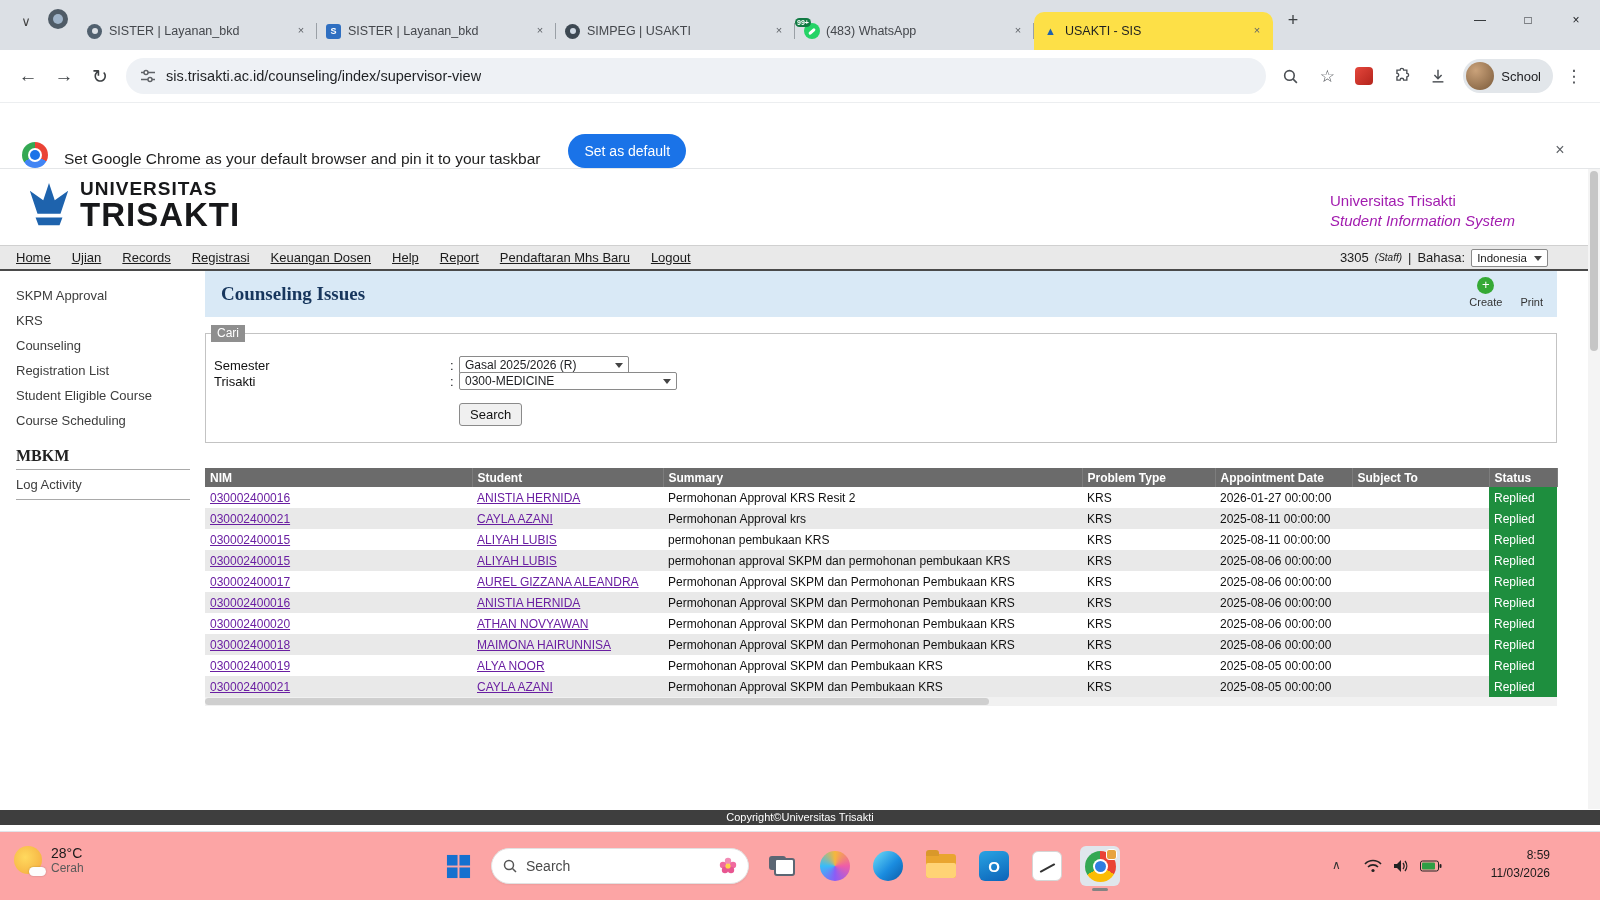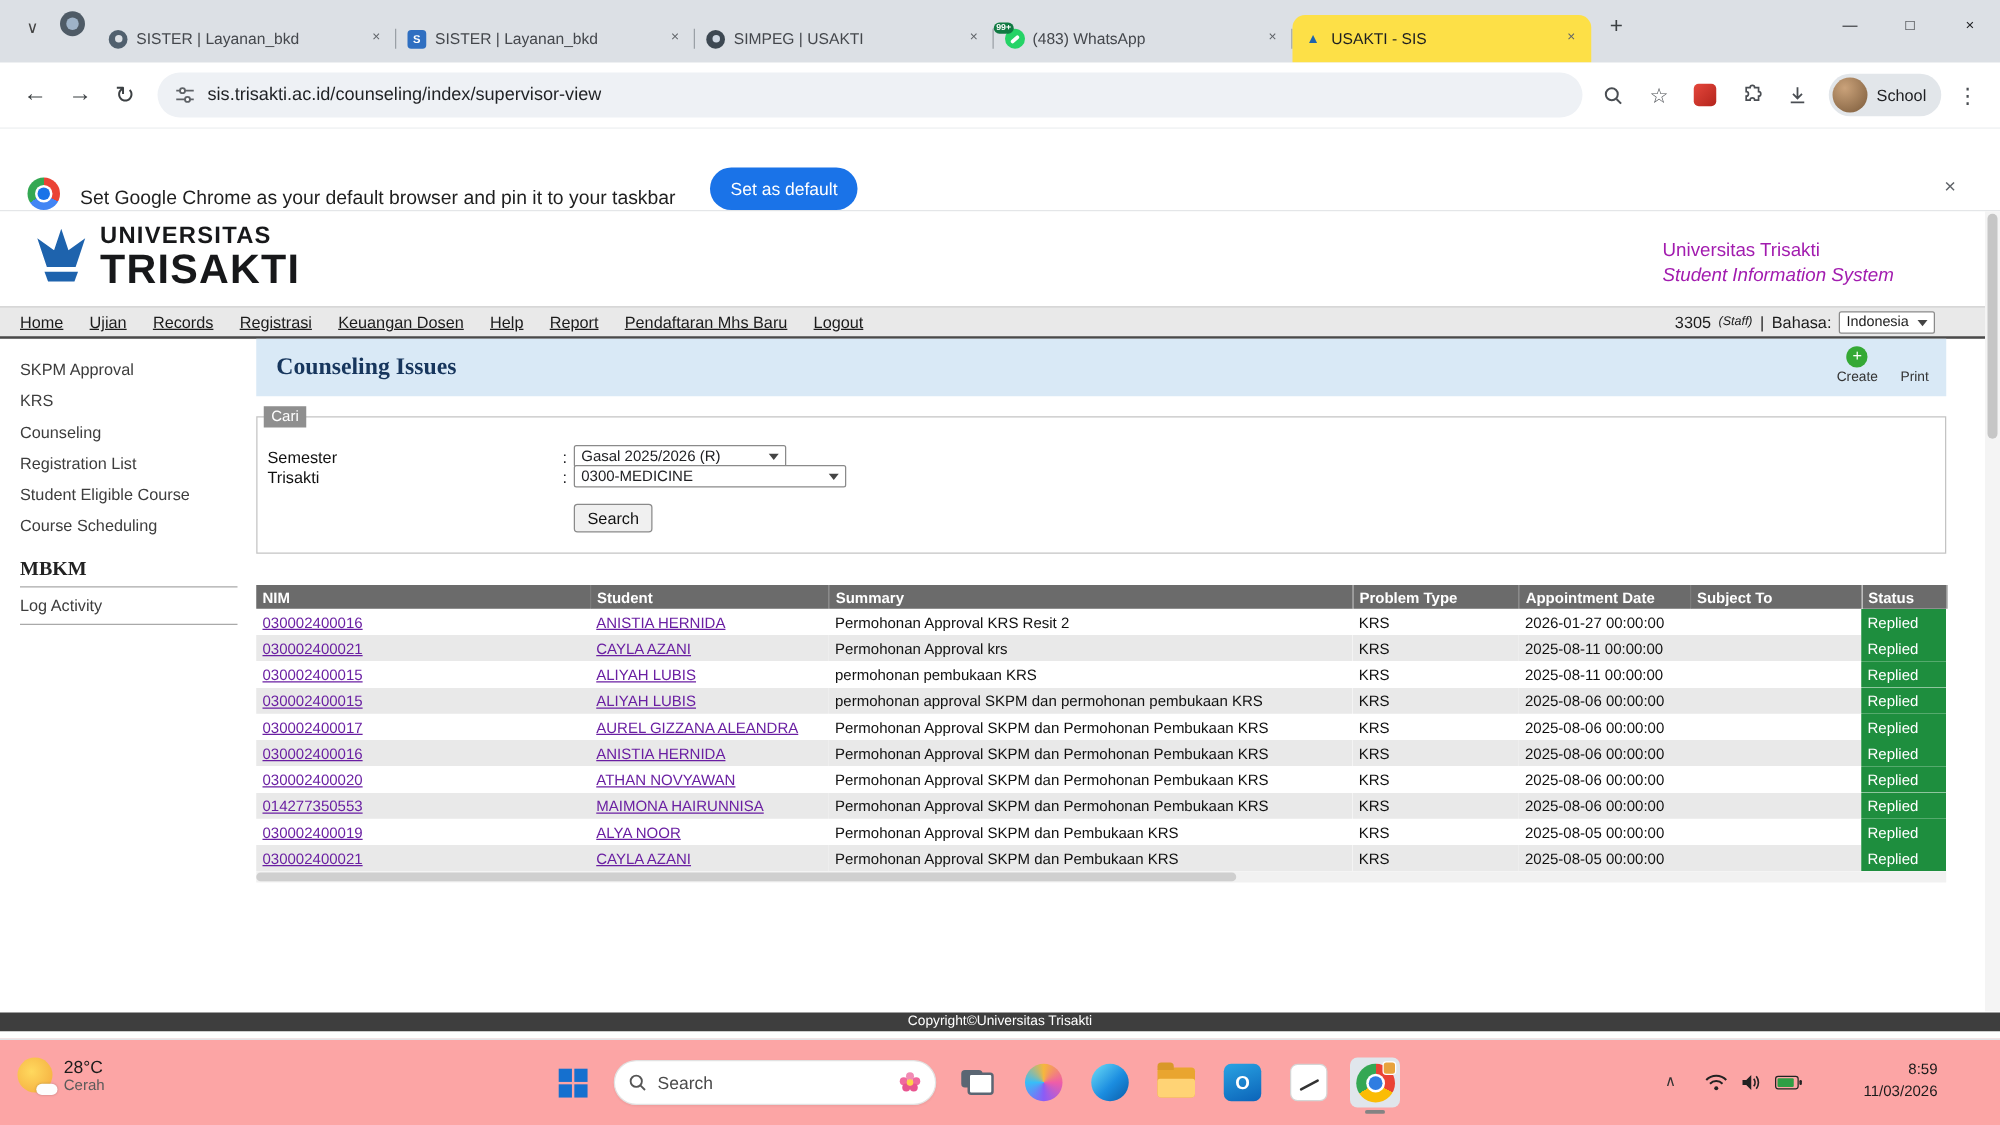--- a/index.html
+++ b/index.html
@@ -458,21 +458,21 @@
     <td class="cell-nim"><a class="cell-link">030002400020</a></td>
     <td class="cell-student"><a class="cell-link">ATHAN NOVYAWAN</a></td>
     <td class="cell-summary">Permohonan Approval SKPM dan Permohonan Pembukaan KRS</td>
     <td class="cell-type">KRS</td>
     <td class="cell-date">2025-08-06 00:00:00</td>
     <td class="cell-subject"></td>
     <td class="cell-status"><span>Replied</span></td>
   </tr>
 
   <tr class="table-row">
-    <td class="cell-nim"><a class="cell-link">014277350553</a></td>
+    <td class="cell-nim"><a class="cell-link">030002400018</a></td>
     <td class="cell-student"><a class="cell-link">MAIMONA HAIRUNNISA</a></td>
     <td class="cell-summary">Permohonan Approval SKPM dan Permohonan Pembukaan KRS</td>
     <td class="cell-type">KRS</td>
     <td class="cell-date">2025-08-06 00:00:00</td>
     <td class="cell-subject"></td>
     <td class="cell-status"><span>Replied</span></td>
   </tr>
 
   <tr class="table-row">
     <td class="cell-nim"><a class="cell-link">030002400019</a></td>

